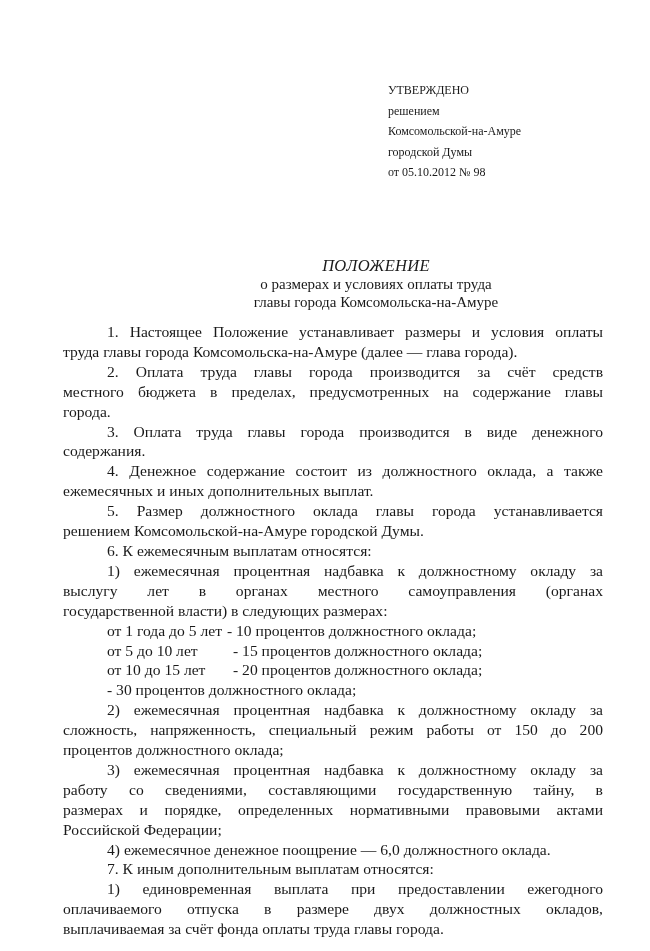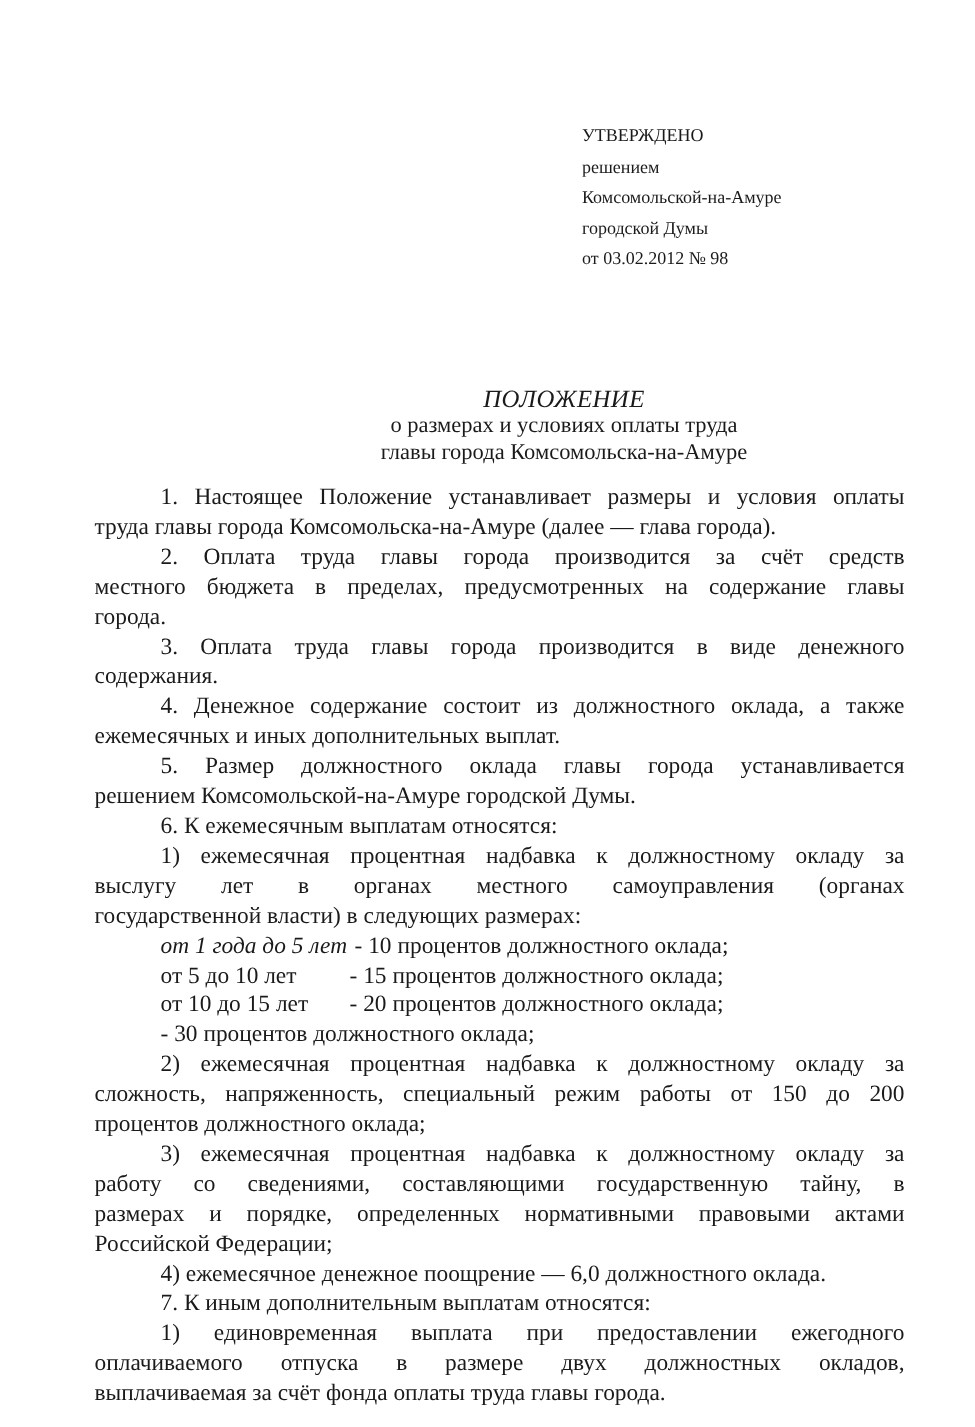--- a/index.html
+++ b/index.html
@@ -9,31 +9,31 @@
     .approval div { white-space:nowrap; }
     .title-block { position:absolute; left:0; width:650px; top:256px; text-align:center;padding-left:28px; }
     .title-block .title { font-style:italic; font-size:16.5px; line-height:20px; letter-spacing:0.3px; margin-left:46px; }
     .title-block .sub { font-size:15px; line-height:17.5px; margin-left:46px; }
     .body { position:absolute; left:63px; top:322px; width:540px; font-size:15.6px; line-height:19.9px; }
     .p { text-align:justify; text-align-last:left; }
     .p.ind { text-indent:44px; }
     .jl { text-align:justify; text-align-last:justify; }
     .row { display:flex; padding-left:44px; white-space:nowrap; }
     .row .k { width:126px; display:inline-block; }
-    .row.r0 .k { width:auto; margin-right:5px;font-style:italic; }
+    .row.r0 .k { width:auto; margin-right:5px; }
   </style>
 </head>
 <body>
 
 <div class="approval">
   <div>УТВЕРЖДЕНО</div>
   <div>решением</div>
   <div>Комсомольской-на-Амуре</div>
   <div>городской Думы</div>
-  <div>от 03.02.2012 № 98</div>
+  <div>от 05.10.2012 № 98</div>
 </div>
 
 <div class="title-block">
   <div class="title">ПОЛОЖЕНИЕ</div>
   <div class="sub">о размерах и условиях оплаты труда</div>
   <div class="sub">главы города Комсомольска-на-Амуре</div>
 </div>
 
 <div class="body">
   <div class="p ind jl">1. Настоящее Положение устанавливает размеры и условия оплаты</div>

